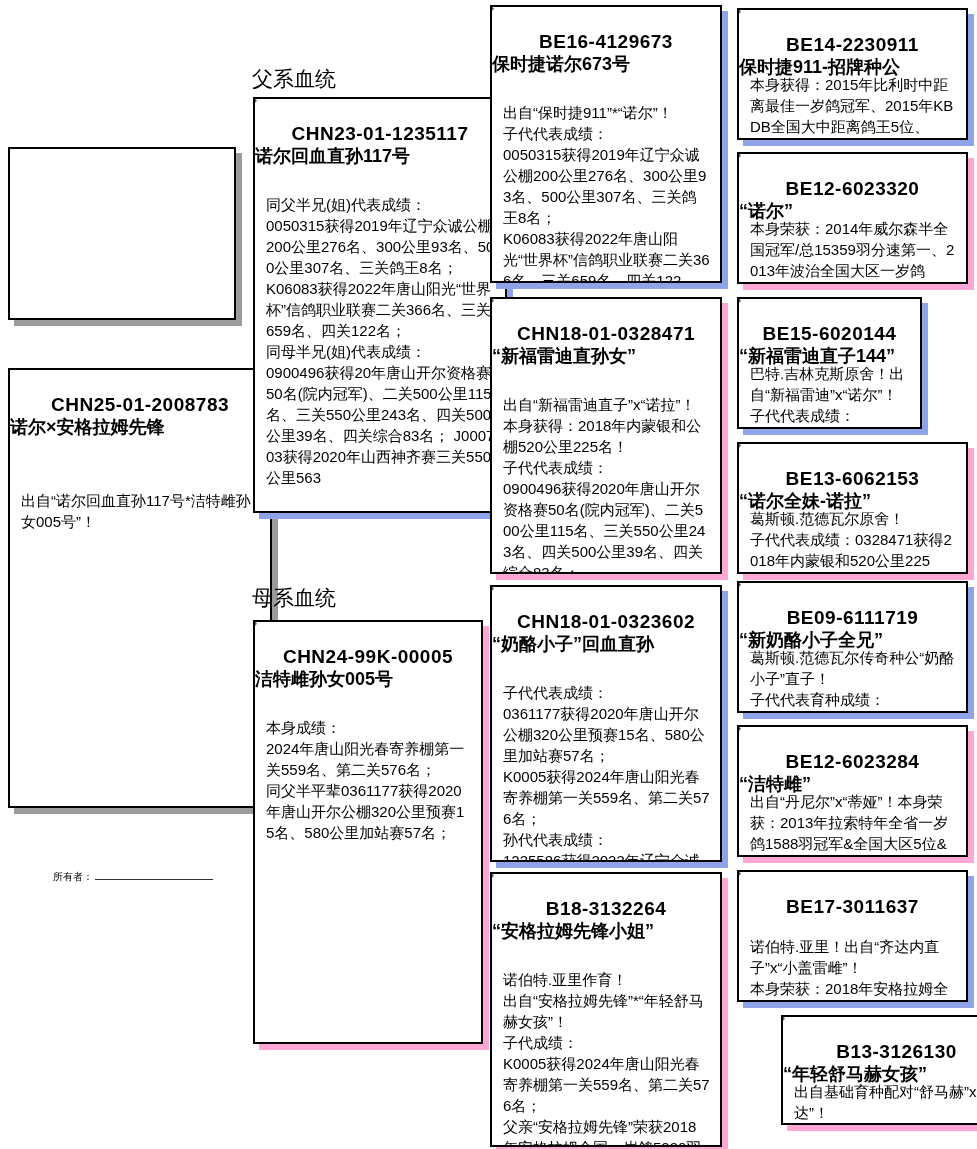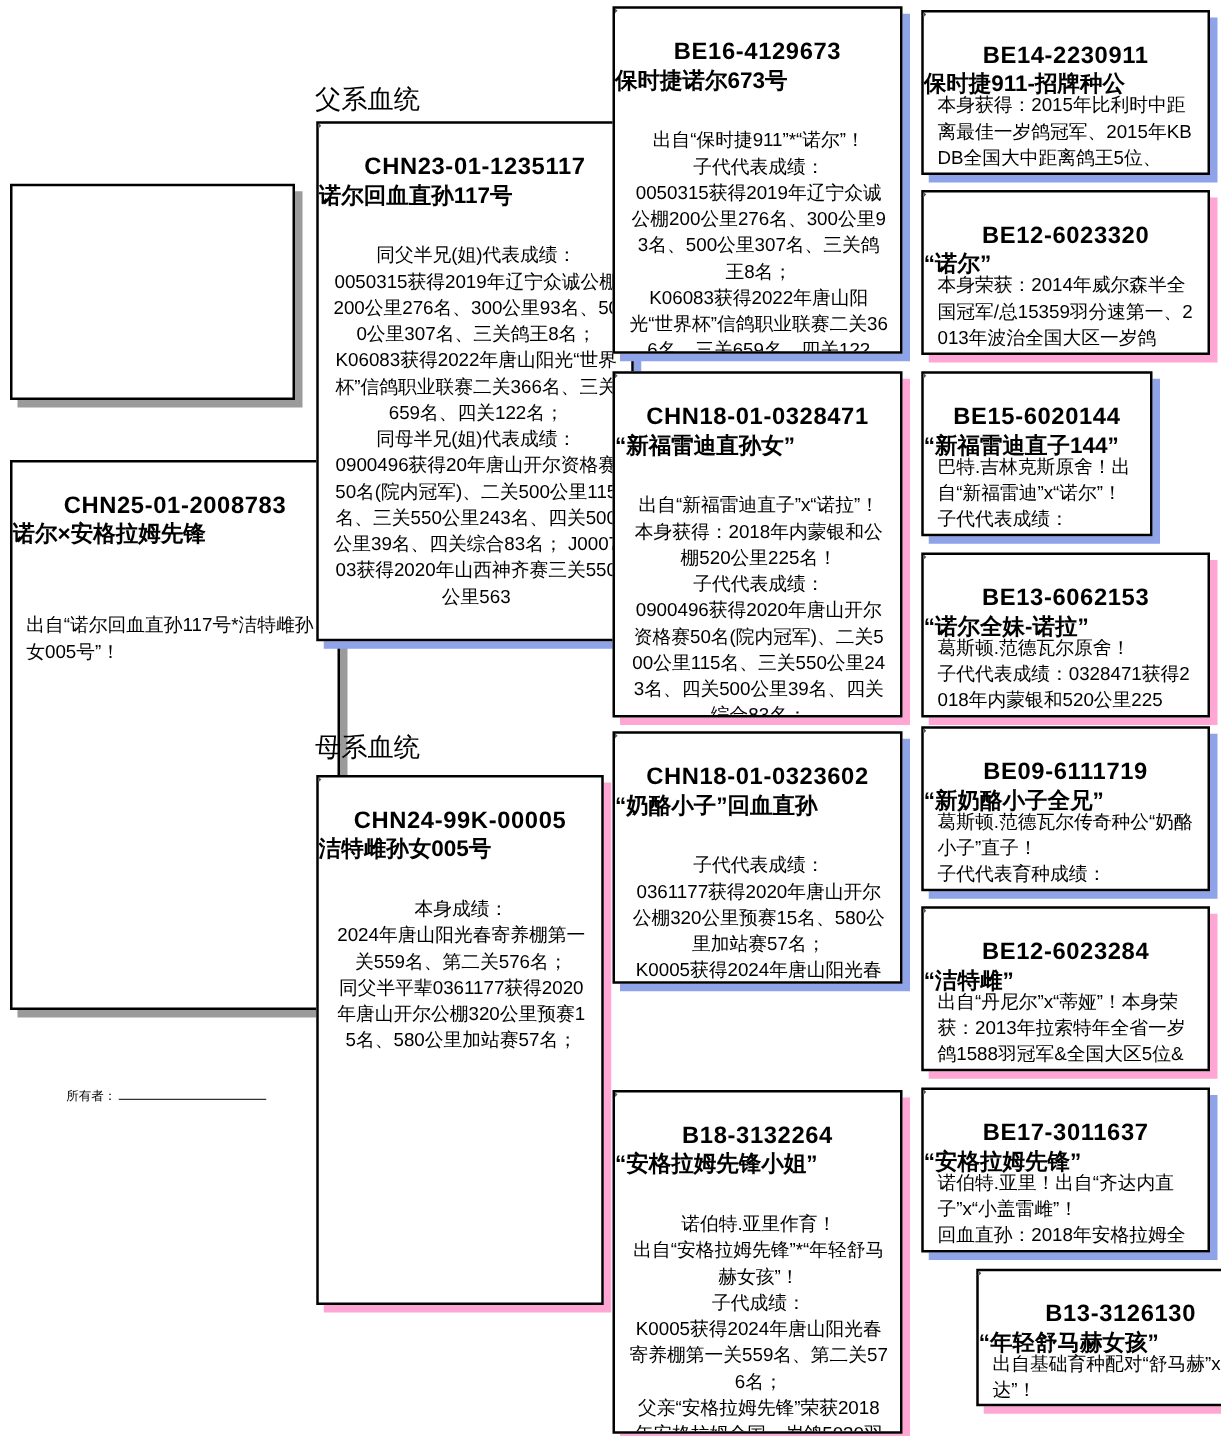--- a/index.html
+++ b/index.html
@@ -8,21 +8,21 @@
 
   .box{position:absolute;background:#fff;border:2px solid #000;box-sizing:border-box;overflow:hidden;}
   .box.blue{box-shadow:6px 6px 0 0 #8ea3e8;}
   .box.pink{box-shadow:6px 6px 0 0 #ffa6d5;}
   .box.gray{box-shadow:6px 6px 0 0 #9b9b9b;}
 
   .ring{font-weight:bold;font-size:19px;line-height:23px;text-align:center;padding-top:23px;letter-spacing:0.5px;}
   .bname{font-weight:bold;font-size:18px;line-height:22px;text-align:left;}
   .bodytext{position:absolute;left:11px;right:9px;font-size:15px;line-height:21px;
             white-space:pre-line;word-break:break-all;text-align:left;}
-  .tall  .bodytext{top:95px;text-align:center;}
+  .tall  .bodytext{top:95px;}
   .small .bodytext{top:64px;}
   .subj  .bodytext{top:120px;}
 
   .clip{position:absolute;left:-17px;top:-10px;width:22px;height:22px;z-index:5;}
 
   .lineage-label{position:absolute;font-weight:normal;font-size:21px;}
 
   .owner{position:absolute;font-size:10px;}
   .owner-line{display:inline-block;width:118px;height:15px;border-bottom:1px solid #333;margin-left:2px;}
 </style>
@@ -106,21 +106,21 @@
         </svg>
     </span>
     <div class="ring">CHN18-01-0328471</div>
     <div class="bname">“新福雷迪直孙女”</div>
     <div class="bodytext">出自“新福雷迪直子”x“诺拉”！
 本身获得：2018年内蒙银和公棚520公里225名！
 子代代表成绩：
 0900496获得2020年唐山开尔资格赛50名(院内冠军)、二关500公里115名、三关550公里243名、四关500公里39名、四关综合83名；</div>
   </div>
 
-  <div class="box blue tall" style="left:490px;top:585px;width:232px;height:202px">
+  <div class="box blue tall" style="left:490px;top:585px;width:232px;height:277px">
     <span class="clip">
       <svg viewBox="0 0 24 24" width="22" height="22">
           <g transform="rotate(-45 12 12)">
         <rect x="7" y="10" width="10" height="8" fill="#ececec" stroke="#555" stroke-width="1.4"></rect>
         <path d="M9 10 L9 5.5 L15 5.5 L15 10" fill="none" stroke="#555" stroke-width="1.4"></path>
           </g>
         </svg>
     </span>
     <div class="ring">CHN18-01-0323602</div>
     <div class="bname">“奶酪小子”回血直孙</div>
@@ -239,23 +239,22 @@
   <div class="box blue small" style="left:737px;top:870px;width:231px;height:132px">
     <span class="clip">
       <svg viewBox="0 0 24 24" width="22" height="22">
           <g transform="rotate(-45 12 12)">
         <rect x="7" y="10" width="10" height="8" fill="#ececec" stroke="#555" stroke-width="1.4"></rect>
         <path d="M9 10 L9 5.5 L15 5.5 L15 10" fill="none" stroke="#555" stroke-width="1.4"></path>
           </g>
         </svg>
     </span>
     <div class="ring">BE17-3011637</div>
-    <div class="bname">“安格拉姆先锋”</div>
     <div class="bodytext">诺伯特.亚里！出自“齐达内直子”x“小盖雷雌”！
-回血直孙：2018年安格拉姆全</div>
+本身荣获：2018年安格拉姆全</div>
   </div>
 
   <div class="box pink small" style="left:781px;top:1015px;width:231px;height:110px">
     <span class="clip">
       <svg viewBox="0 0 24 24" width="22" height="22">
           <g transform="rotate(-45 12 12)">
         <rect x="7" y="10" width="10" height="8" fill="#ececec" stroke="#555" stroke-width="1.4"></rect>
         <path d="M9 10 L9 5.5 L15 5.5 L15 10" fill="none" stroke="#555" stroke-width="1.4"></path>
           </g>
         </svg>

